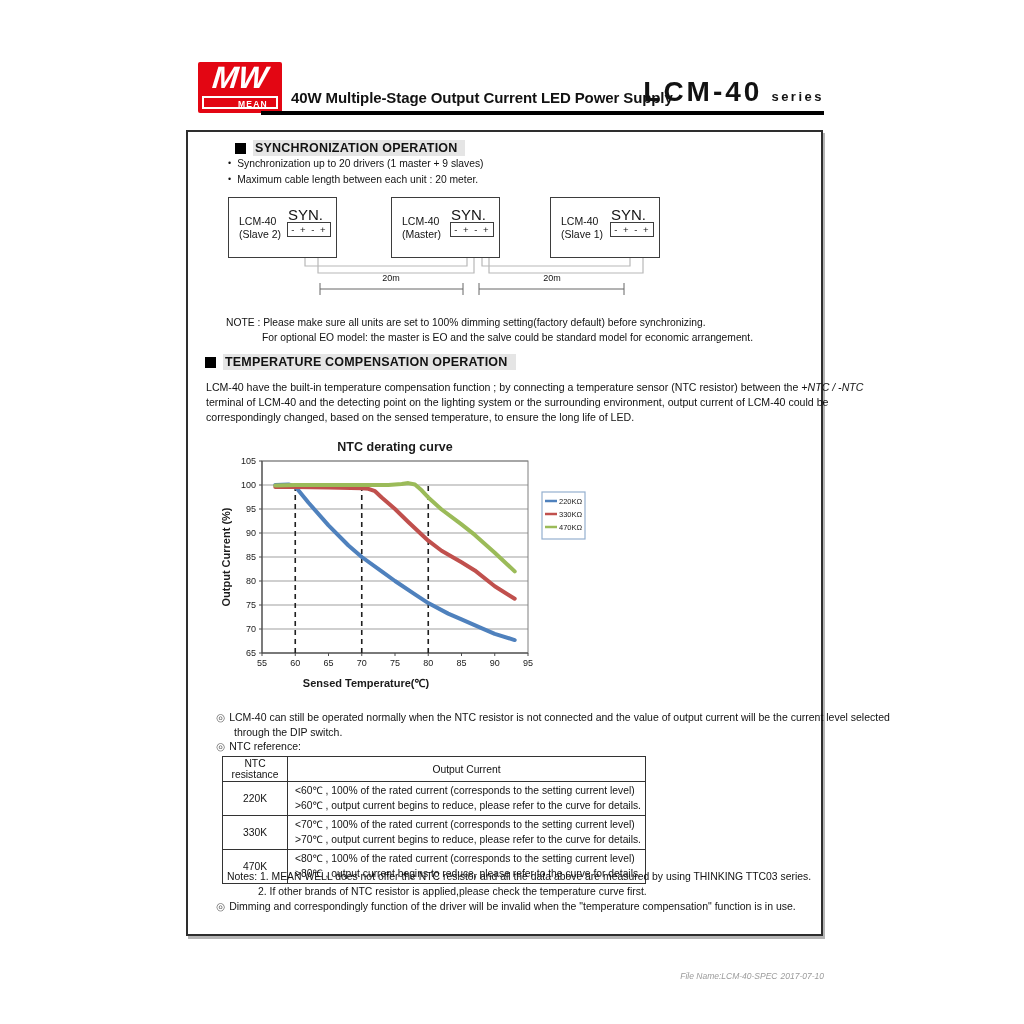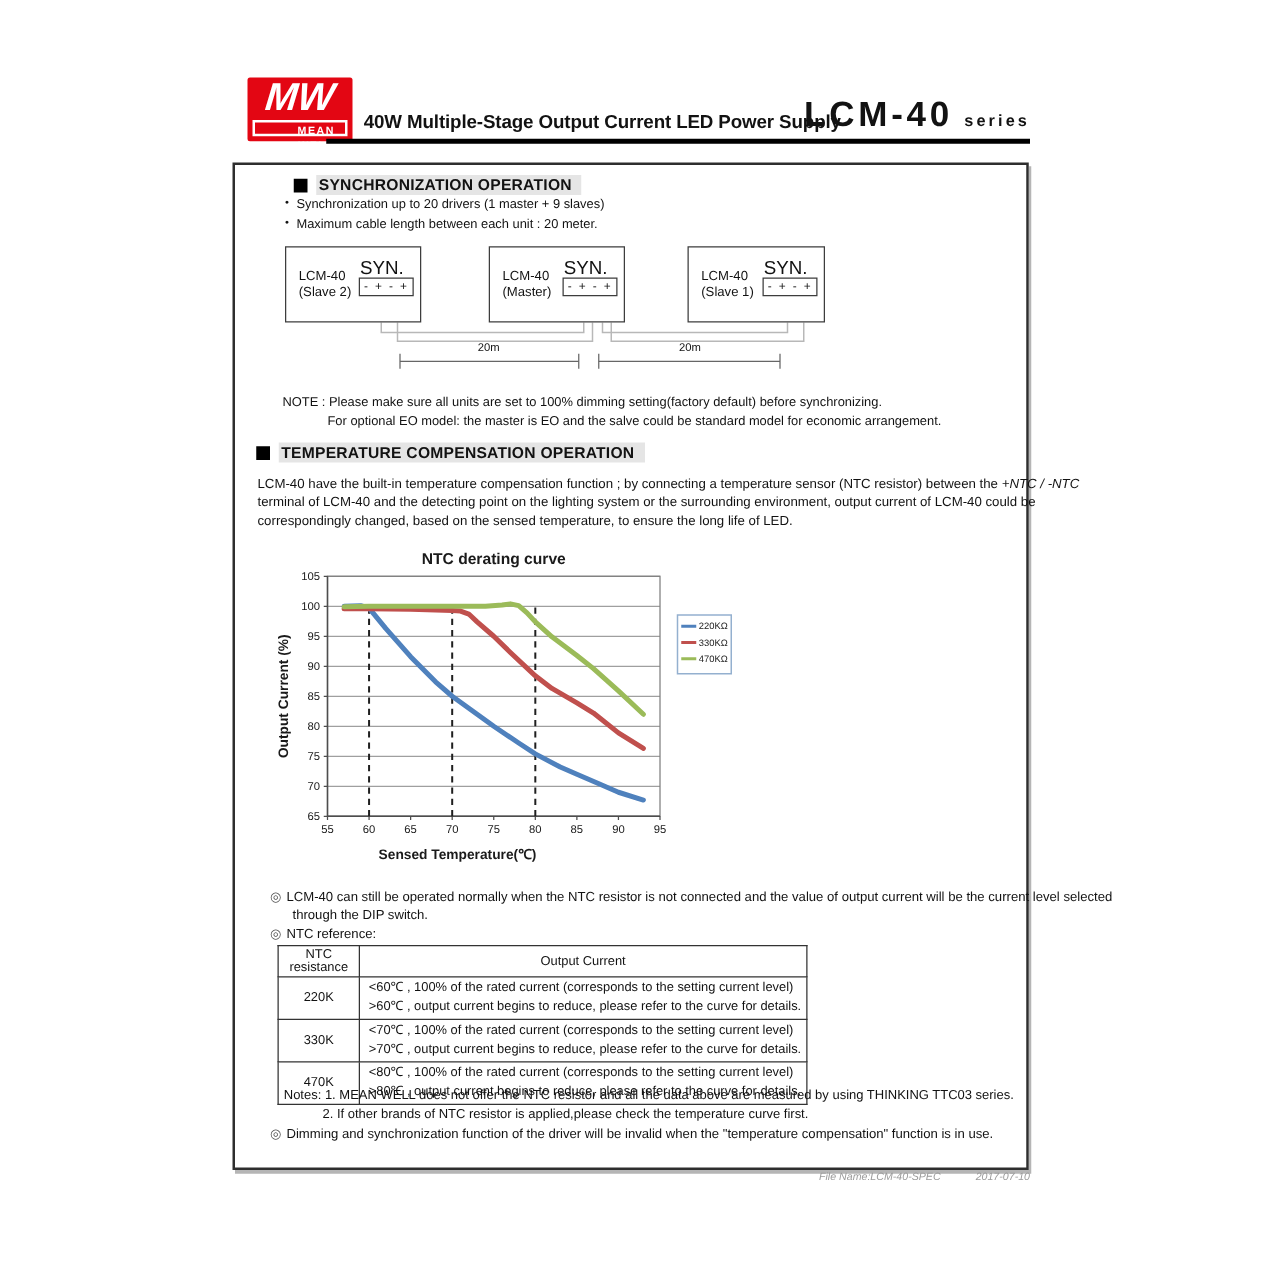--- a/index.html
+++ b/index.html
@@ -53,22 +53,22 @@
   table.ntc{border-collapse:collapse;table-layout:fixed;}
   table.ntc td{border:1.2px solid #333;font-size:10.3px;vertical-align:middle;}
   td.c1{width:62px;text-align:center;}
   td.c2{width:318px;padding:2px 4px 2px 7px;}
   td.hdr2{text-align:center;padding:1px 0;}
   td.hdr1{padding:1px 0;}
   .cell-line{line-height:14.5px;}
 
   .notes-line{font-size:10.4px;}
 
-  .footer{right:200px;top:936px;color:#9b9b9b;font-style:italic;font-size:8.5px;
-          display:flex;gap:28px;}
+  .footer{right:200px;top:971px;color:#9b9b9b;font-style:italic;font-size:8.5px;
+          display:flex;gap:3px;}
 
   
   svg text{font-family:"Liberation Sans",sans-serif;fill:#1a1a1a;}
   svg .tick{font-size:9px;}
   svg .ctitle{font-size:12.5px;font-weight:bold;}
   svg .clabel{font-size:11px;font-weight:bold;}
   svg .legend{font-size:7.5px;}
 </style>
 </head>
 <body>
@@ -247,19 +247,19 @@
       <div class="cell-line nw">&lt;80℃ , 100% of the rated current (corresponds to the setting current level)</div>
       <div class="cell-line nw">&gt;80℃ , output current begins to reduce, please refer to the curve for details.</div>
     </td>
   </tr>
 </tbody>
   </table>
 
 <div class="abs notes-line nw" style="left:227px;top:871px;">Notes: 1. MEAN WELL does not offer the NTC resistor and all the data above are measured by using THINKING TTC03 series.</div>
 <div class="abs notes-line nw" style="left:258px;top:886px;">2. If other brands of NTC resistor is applied,please check the temperature curve first.</div>
 <div class="abs circ nw" style="left:216px;top:900px;">
-  <span class="sym">◎</span><span>Dimming and synchronization function of the driver will be invalid when the "temperature compensation" function is in use.</span>
+  <span class="sym">◎</span><span>Dimming and correspondingly function of the driver will be invalid when the "temperature compensation" function is in use.</span>
 </div>
 
 <div class="abs footer">
   <span>File Name:LCM-40-SPEC</span>
   <span>2017-07-10</span>
 </div>
 
 </body></html>

